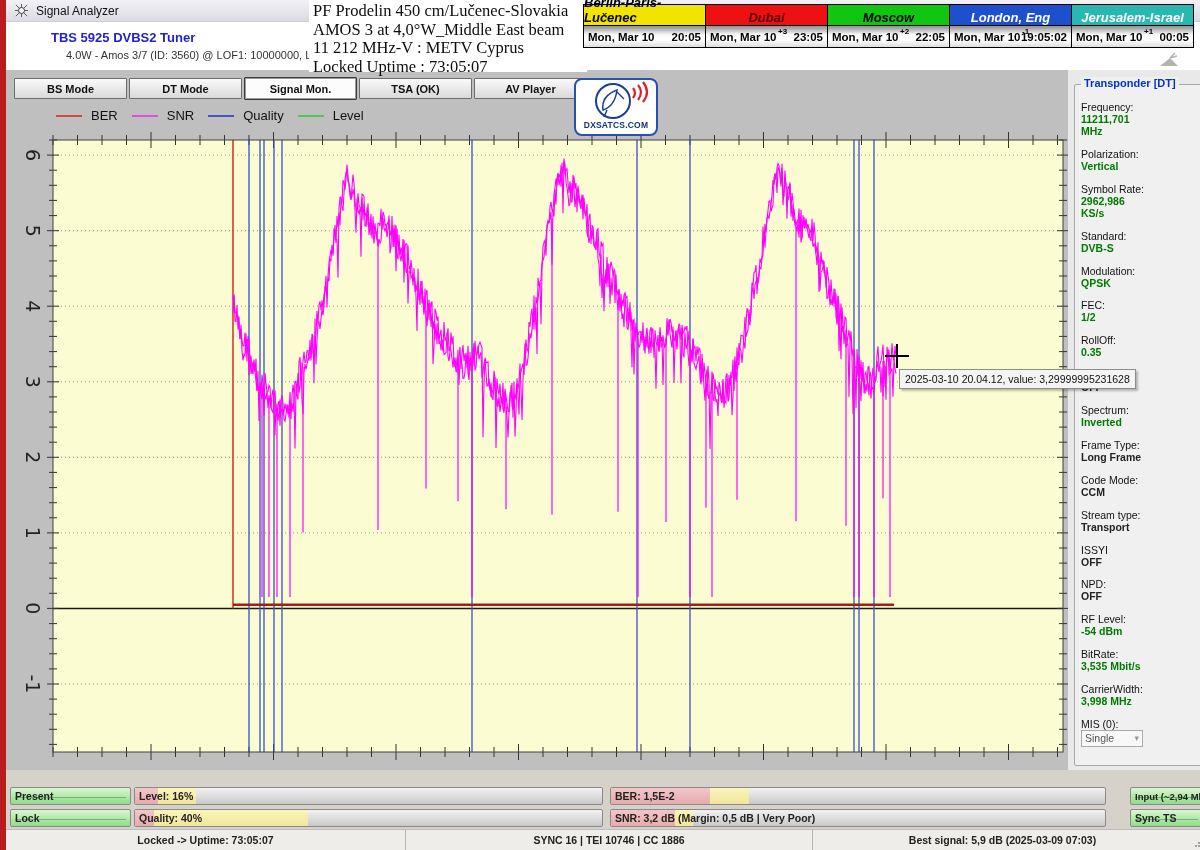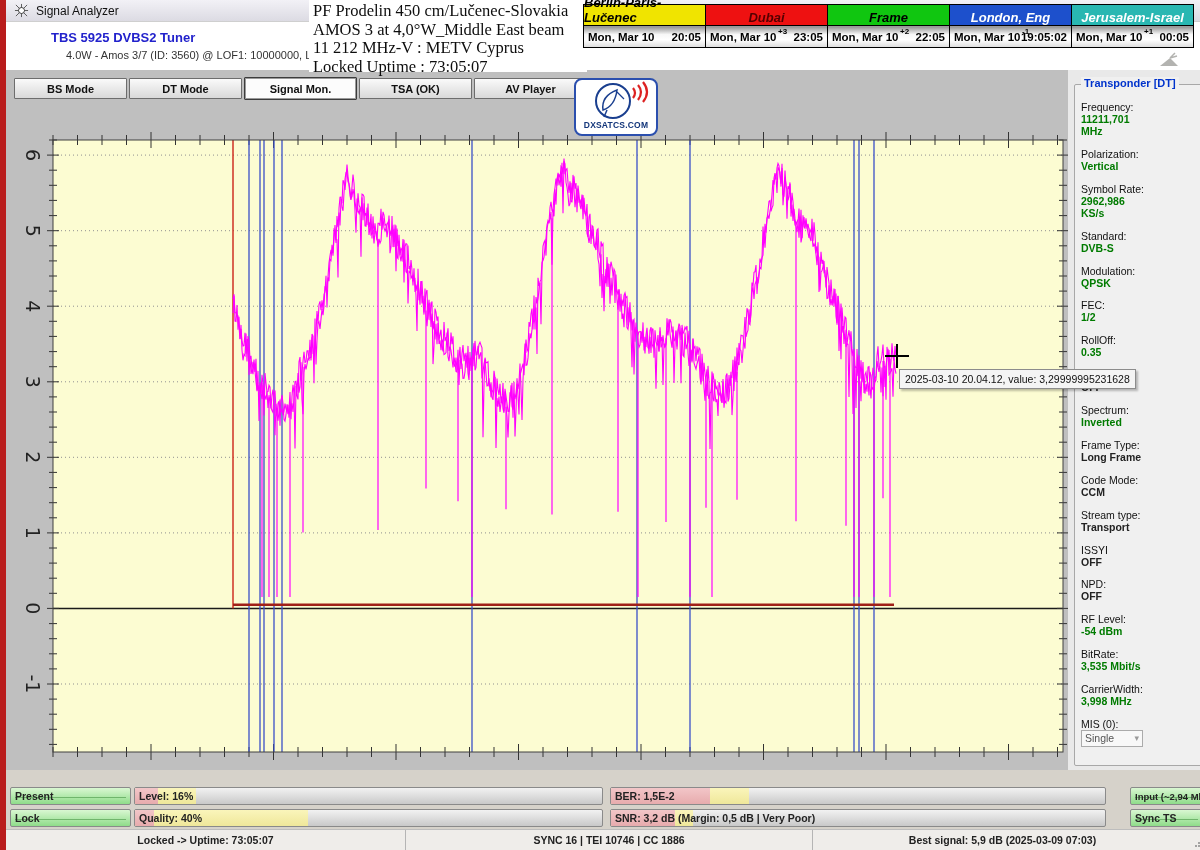--- a/index.html
+++ b/index.html
@@ -135,21 +135,21 @@
           <span style="color: rgb(85, 0, 0);">Dubai</span>
         </div>
       <div class="clock-body">
           <span class="c-date">Mon, Mar 10</span>
           <span class="c-off">+3</span>
           <span class="c-time">23:05</span>
         </div>
     </div>
     <div class="clock">
       <div class="clock-head" style="background-color: rgb(16, 198, 16);">
-          <span style="color: rgb(0, 0, 0);">Frame</span>
+          <span style="color: rgb(0, 0, 0);">Moscow</span>
         </div>
       <div class="clock-body">
           <span class="c-date">Mon, Mar 10</span>
           <span class="c-off">+2</span>
           <span class="c-time">22:05</span>
         </div>
     </div>
     <div class="clock">
       <div class="clock-head" style="background-color: rgb(29, 80, 204);">
           <span style="color: rgb(255, 255, 255);">London, Eng</span>
@@ -407,20 +407,38 @@
           <rect x="39" y="40" width="1010" height="612" fill="none" stroke="#404040" stroke-width="1"></rect>
           <text x="17" y="584.0" transform="rotate(90 17 584.0)" text-anchor="middle" dominant-baseline="middle" font-family="DejaVu Sans, sans-serif" font-size="19" fill="#222">-1</text>
           <text x="17" y="508.4" transform="rotate(90 17 508.4)" text-anchor="middle" dominant-baseline="middle" font-family="DejaVu Sans, sans-serif" font-size="19" fill="#222">0</text>
           <text x="17" y="432.9" transform="rotate(90 17 432.9)" text-anchor="middle" dominant-baseline="middle" font-family="DejaVu Sans, sans-serif" font-size="19" fill="#222">1</text>
           <text x="17" y="357.3" transform="rotate(90 17 357.3)" text-anchor="middle" dominant-baseline="middle" font-family="DejaVu Sans, sans-serif" font-size="19" fill="#222">2</text>
           <text x="17" y="281.8" transform="rotate(90 17 281.8)" text-anchor="middle" dominant-baseline="middle" font-family="DejaVu Sans, sans-serif" font-size="19" fill="#222">3</text>
           <text x="17" y="206.2" transform="rotate(90 17 206.2)" text-anchor="middle" dominant-baseline="middle" font-family="DejaVu Sans, sans-serif" font-size="19" fill="#222">4</text>
           <text x="17" y="130.7" transform="rotate(90 17 130.7)" text-anchor="middle" dominant-baseline="middle" font-family="DejaVu Sans, sans-serif" font-size="19" fill="#222">5</text>
           <text x="17" y="55.1" transform="rotate(90 17 55.1)" text-anchor="middle" dominant-baseline="middle" font-family="DejaVu Sans, sans-serif" font-size="19" fill="#222">6</text>
         </svg></div>
+    <div class="legend">
+      <div class="li">
+          <span class="sw" style="border-top-color: rgb(210, 74, 60);"></span>
+          <span class="lt">BER</span>
+        </div>
+      <div class="li">
+          <span class="sw" style="border-top-color: rgb(217, 83, 217);"></span>
+          <span class="lt">SNR</span>
+        </div>
+      <div class="li">
+          <span class="sw" style="border-top-color: rgb(72, 83, 200);"></span>
+          <span class="lt">Quality</span>
+        </div>
+      <div class="li">
+          <span class="sw" style="border-top-color: rgb(87, 194, 87);"></span>
+          <span class="lt">Level</span>
+        </div>
+    </div>
   </div>
 
   <div class="logo">
     <svg width="78" height="42" viewBox="0 0 78 42">
       <circle cx="36" cy="21" r="17" fill="#ffffff" stroke="#1a3f8f" stroke-width="2"></circle>
       <path d="M26 30 Q24 16 40 10 Q38 26 26 30 Z" fill="#ffffff" stroke="#1a3f8f" stroke-width="1.5"></path>
       <line x1="30" y1="30" x2="27" y2="37" stroke="#1a3f8f" stroke-width="1.5"></line>
       <line x1="40" y1="12" x2="47" y2="19" stroke="#1a3f8f" stroke-width="1.2"></line>
       <path d="M56 8 q4 5 0 10 M61 5 q6 7 0 15 M66 2 q8 10 0 20" stroke="#dd2222" stroke-width="2.2" fill="none"></path>
     </svg>

